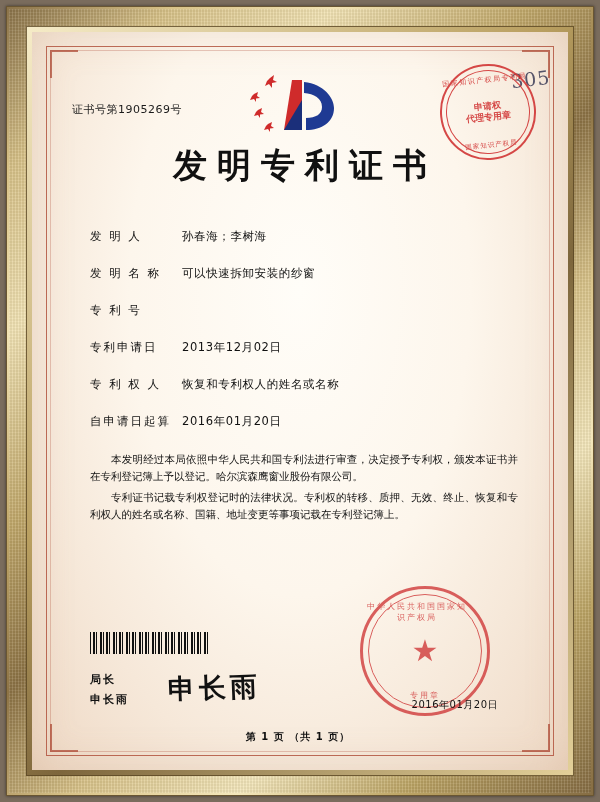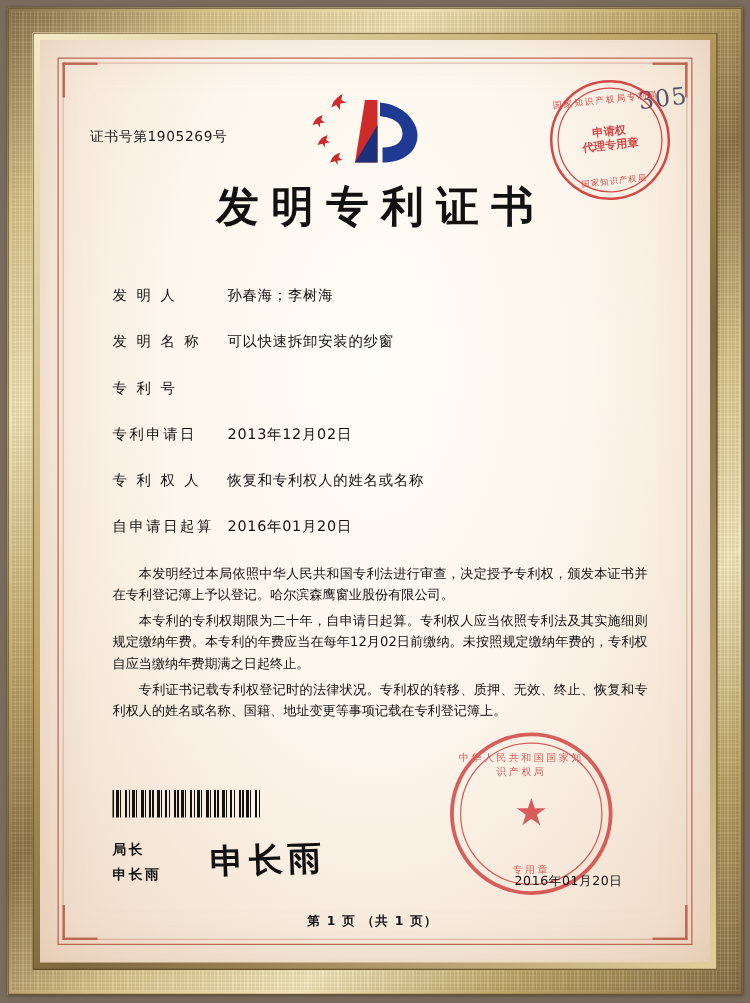--- a/index.html
+++ b/index.html
@@ -369,21 +369,20 @@
           <div class="field-value">恢复和专利权人的姓名或名称</div>
         </div>
         <div class="field-row">
           <div class="field-label">自申请日起算</div>
           <div class="field-value">2016年01月20日</div>
         </div>
       </div>
 
       <div class="body-text">
         <p>本发明经过本局依照中华人民共和国专利法进行审查，决定授予专利权，颁发本证书并在专利登记簿上予以登记。哈尔滨森鹰窗业股份有限公司。</p>
-        <p>本专利的专利权期限为二十年，自申请日起算。专利权人应当依照专利法及其实施细则规定缴纳年费。本专利的年费应当在每年12月02日前缴纳。未按照规定缴纳年费的，专利权自应当缴纳年费期满之日起终止。</p>
         <p>专利证书记载专利权登记时的法律状况。专利权的转移、质押、无效、终止、恢复和专利权人的姓名或名称、国籍、地址变更等事项记载在专利登记簿上。</p>
       </div>
 
       <div class="barcode"></div>
 
       <div class="sign-block">
         <div>局长</div>
         <div>申长雨</div>
       </div>
 

